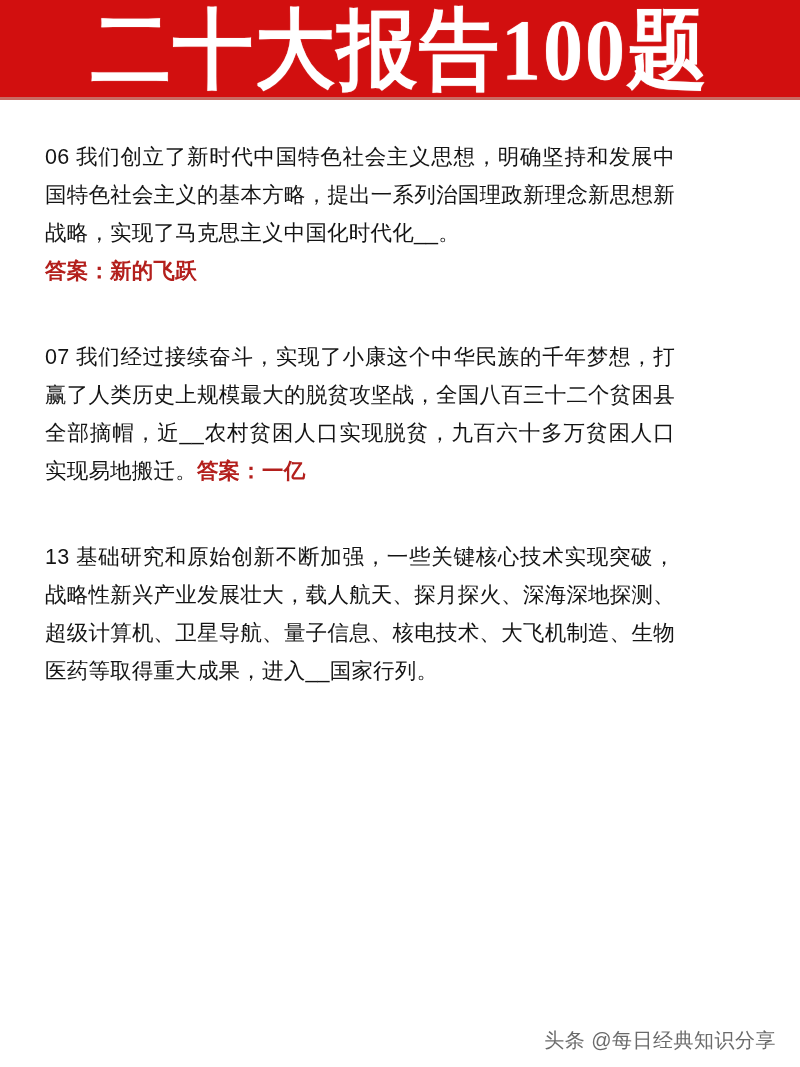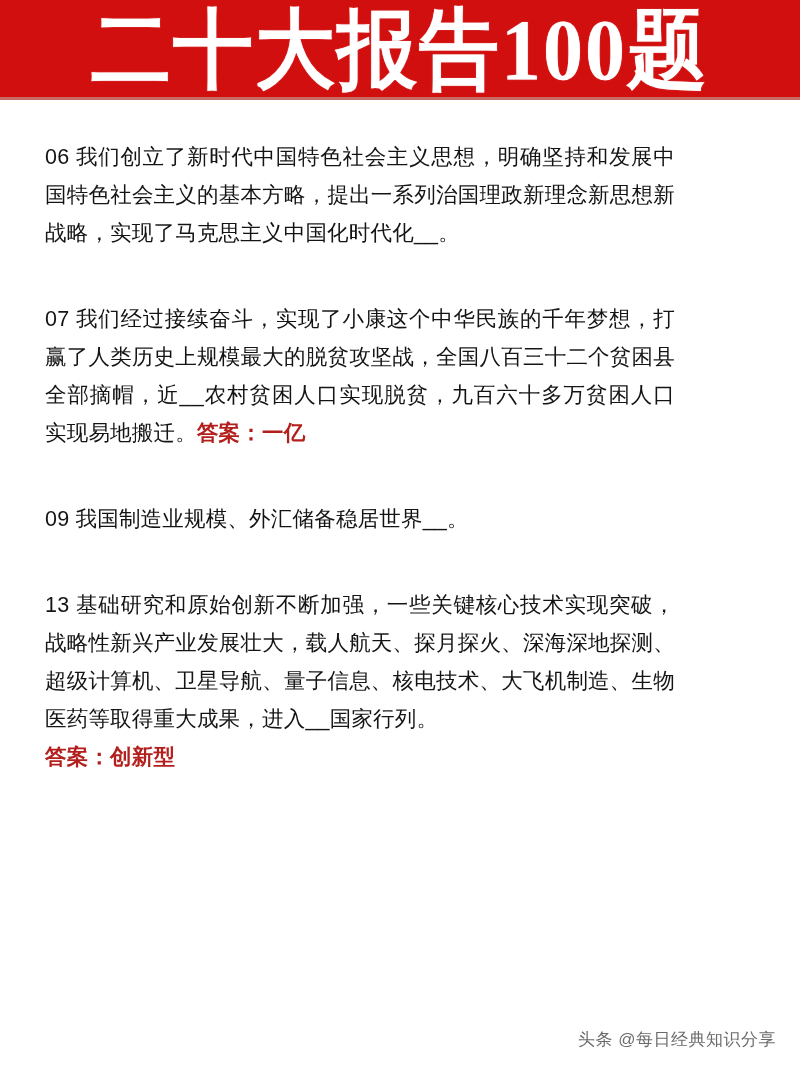--- a/index.html
+++ b/index.html
@@ -86,51 +86,50 @@
     font-weight: bold;
     margin: 0;
     letter-spacing: 0.2px;
   }
 
   
   .watermark {
     position: absolute;
     right: 24px;
     bottom: 14px;
-    font-size: 17px;
+    font-size: 20px;
     line-height: 26px;
     color: #4a4a4a;
     opacity: 0.82;
     white-space: nowrap;
     letter-spacing: 0.5px;
     text-align: right;
   }
 </style>
 </head>
 <body>
 
 <div class="banner">
   <div class="banner-title">二十大报告100题</div>
 </div>
 
 <div class="content">
 
   <div class="qa-block">
     <p class="question">06  我们创立了新时代中国特色社会主义思想，明确坚持和发展中国特色社会主义的基本方略，提出一系列治国理政新理念新思想新战略，实现了马克思主义中国化时代化__。</p>
+    <p class="answer-line">答案：新的飞跃</p>
   </div>
 
   <div class="qa-block">
     <p class="question"><span>07  我们经过接续奋斗，实现了小康这个中华民族的千年梦想，打赢了人类历史上规模最大的脱贫攻坚战，全国八百三十二个贫困县全部摘帽，近__农村贫困人口实现脱贫，九百六十多万贫困人口实现易地搬迁。</span><span class="answer-inline">答案：一亿</span></p>
   </div>
 
 
   <div class="qa-block">
-    <p class="question">09 我国制造业规模、外汇储备稳居世界__。</p>
   </div>
 
   <div class="qa-block">
     <p class="question">13  基础研究和原始创新不断加强，一些关键核心技术实现突破，战略性新兴产业发展壮大，载人航天、探月探火、深海深地探测、超级计算机、卫星导航、量子信息、核电技术、大飞机制造、生物医药等取得重大成果，进入__国家行列。</p>
-    <p class="answer-line">答案：创新型</p>
   </div>
 
 </div>
 
 <div class="watermark">头条 @每日经典知识分享</div>
 
 </body></html>

